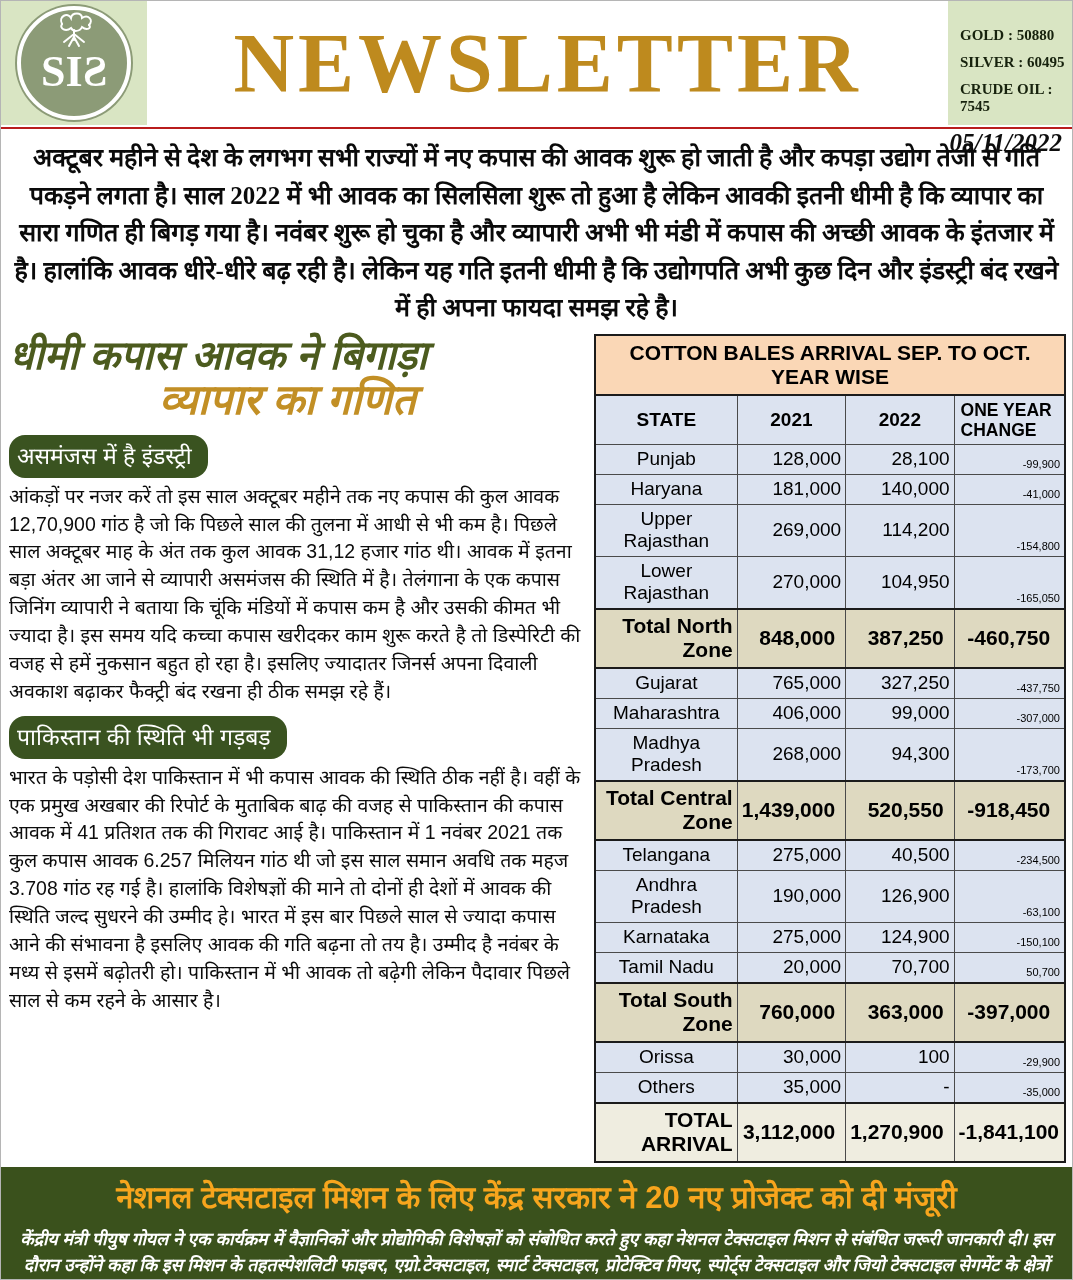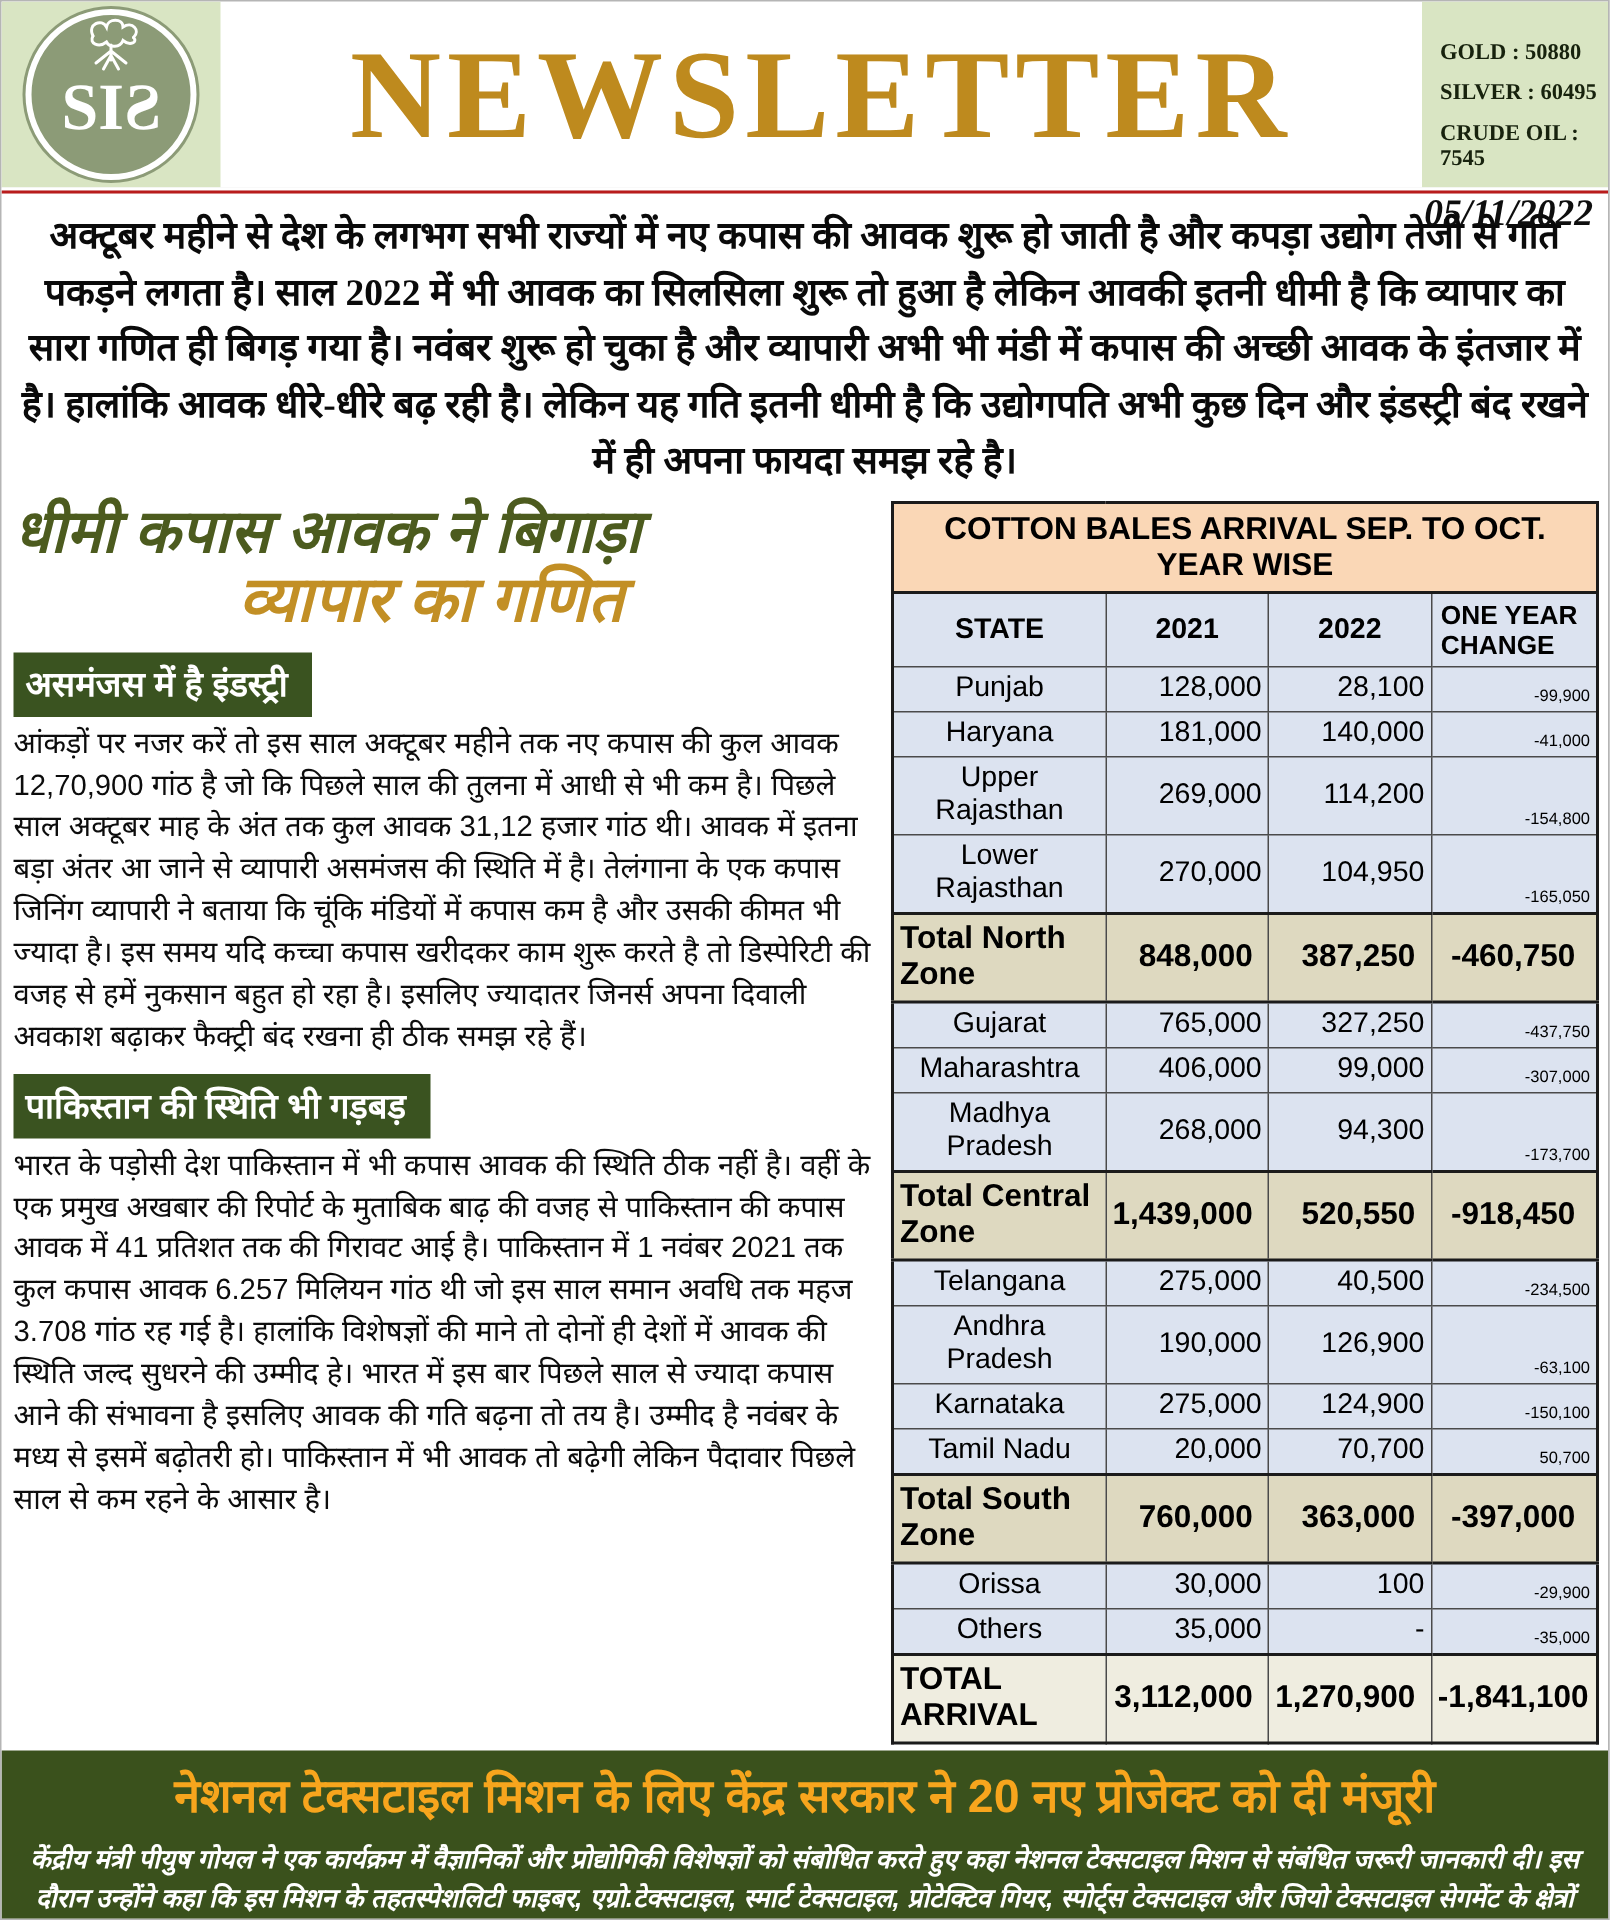--- a/index.html
+++ b/index.html
@@ -25,37 +25,37 @@
   .date { position:absolute; right:10px; top:2px; font-family:"Liberation Serif", serif; font-style:italic; font-weight:bold; font-size:25px; color:#0e0e0e; }
 
   
   .intro { padding:10px 8px 4px; text-align:center; font-family:"Liberation Serif", serif; font-weight:bold; font-size:25px; line-height:1.5; color:#0a0a0a; }
 
   
   .main { display:flex; gap:12px; padding:0 6px 4px 8px; flex:1; }
   .left-col { flex:1; }
   .headline-1 { font-weight:bold; font-style:italic; font-size:40px; color:#4C5B1E; line-height:1.2; }
   .headline-2 { font-weight:bold; font-style:italic; font-size:42px; color:#C28F25; line-height:1.1; margin:-2px 0 8px 150px; }
-  .sec-head { display:inline-block; background:#3A5320; color:#fff; font-weight:bold; font-size:23px; padding:4px 16px 7px 8px; margin:4px 0 5px; }
+  .sec-head { display:inline-block; background:#3A5320; color:#fff; font-weight:normal; font-size:23px; padding:4px 16px 7px 8px; margin:4px 0 5px;border-radius:16px; }
   .sec-body { font-size:19.5px; line-height:1.43; color:#0c0c0c; margin-bottom:6px; }
 
   
   .table-col { width:472px; flex:none; padding-top:3px; }
   table.cotton { width:100%; border-collapse:collapse; border:2px solid #1b1b1b; }
   table.cotton td { border:1px solid #4a4a4a; }
   .t-title td { background:#FAD7B6; font-weight:bold; font-size:21px; text-align:center; padding:5px 2px; border:2px solid #1b1b1b !important; }
   .t-head td { background:#DCE3F0; font-weight:bold; font-size:19px; text-align:center; padding:4px 4px; border-bottom:2px solid #1b1b1b; }
   .t-head td.c-change { font-size:17.5px; text-align:left; line-height:1.15; padding-left:6px; }
   tr.row-state td { background:#DCE3F0; font-size:19px; padding:3px 4px 4px; }
   tr.row-state .c-state { text-align:center; }
   tr.row-state .c-y2021, tr.row-state .c-y2022 { text-align:right; }
   tr.row-state .c-change { text-align:right; font-size:11px; padding-right:4px; vertical-align:bottom; }
   tr.row-total td { background:#DED9C0; font-weight:bold; font-size:21px; padding:4px 4px 5px; border-top:2px solid #1b1b1b; border-bottom:2px solid #1b1b1b; }
   tr.row-grand td { background:#EFEDE0; font-weight:bold; font-size:21px; padding:4px 4px 5px; border-top:2px solid #1b1b1b; }
-  tr.row-total .c-state, tr.row-grand .c-state { text-align:left; }
+  tr.row-total .c-state, tr.row-grand .c-state { text-align:right; }
   tr.row-total .c-y2021, tr.row-grand .c-y2021, tr.row-total .c-y2022, tr.row-grand .c-y2022 { text-align:right; padding-right:10px; }
   tr.row-total .c-change, tr.row-grand .c-change { text-align:center; padding-right:5px; }
 
   
   .mission { background:#3A511C; color:#fff; padding:6px 10px 14px; }
   .mission-headline { color:#F7A51D; font-weight:bold; font-size:31px; text-align:center; padding:6px 0 2px; line-height:1.25; }
   .mission-intro { font-weight:bold; font-style:italic; font-size:17.5px; line-height:1.5; text-align:center; margin:6px 6px 10px; }
   .mission-bottom { display:flex; gap:16px; padding:0 2px; }
   .person { width:178px; flex:none; text-align:center; }
   .photo { width:160px; height:160px; border-radius:50%; margin:4px auto 8px; overflow:hidden; position:relative; background:radial-gradient(circle at 35% 30%, #9DBA6E, #5C7F3C 70%); }

